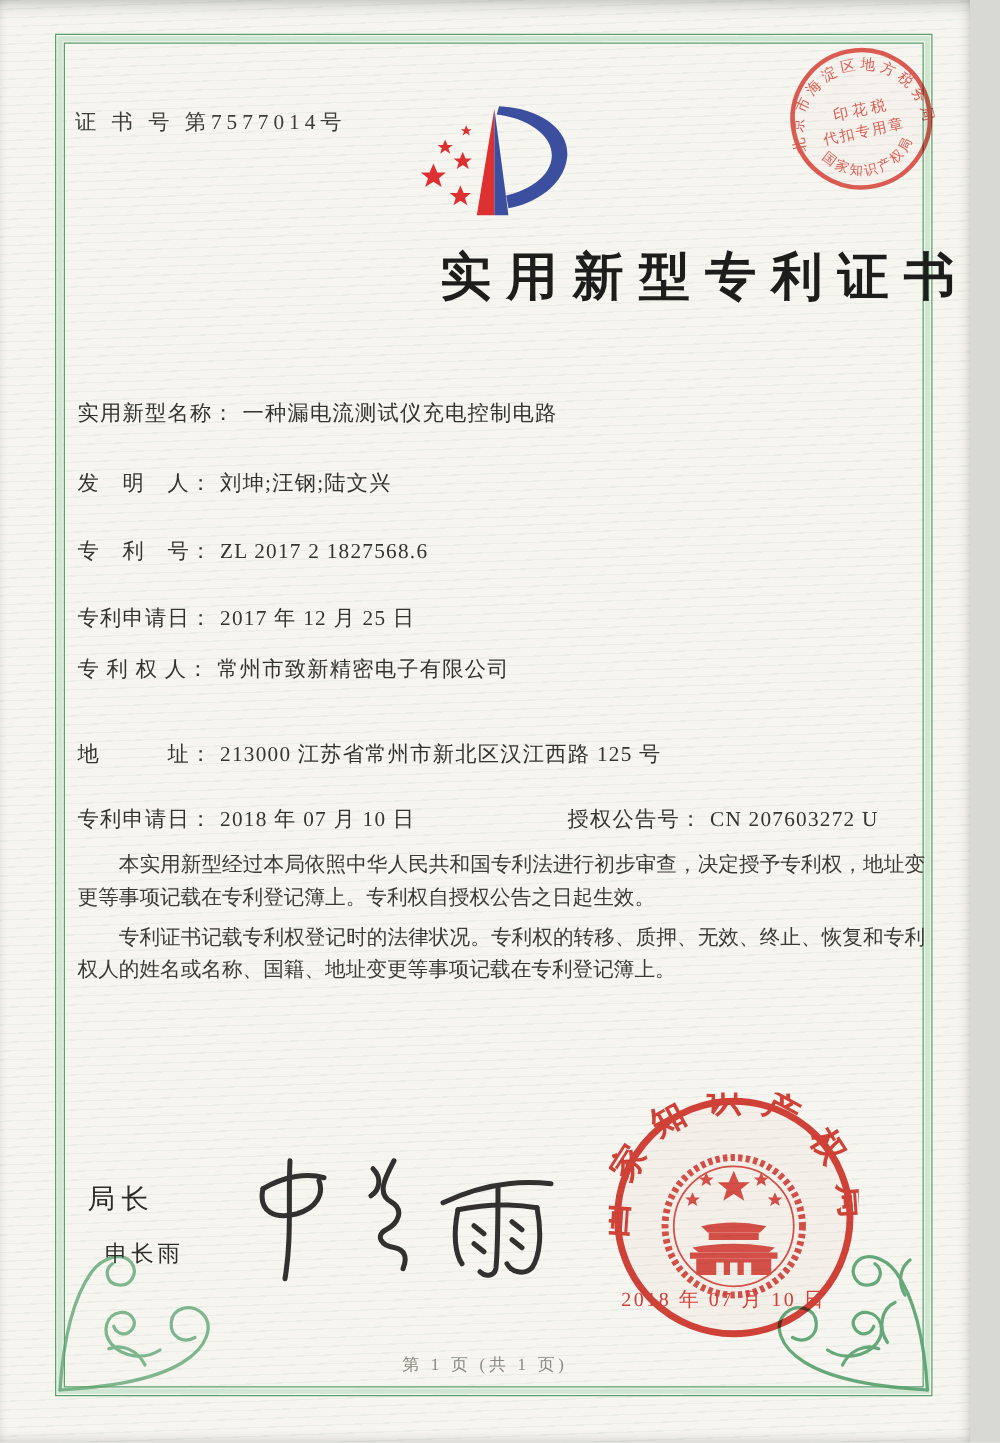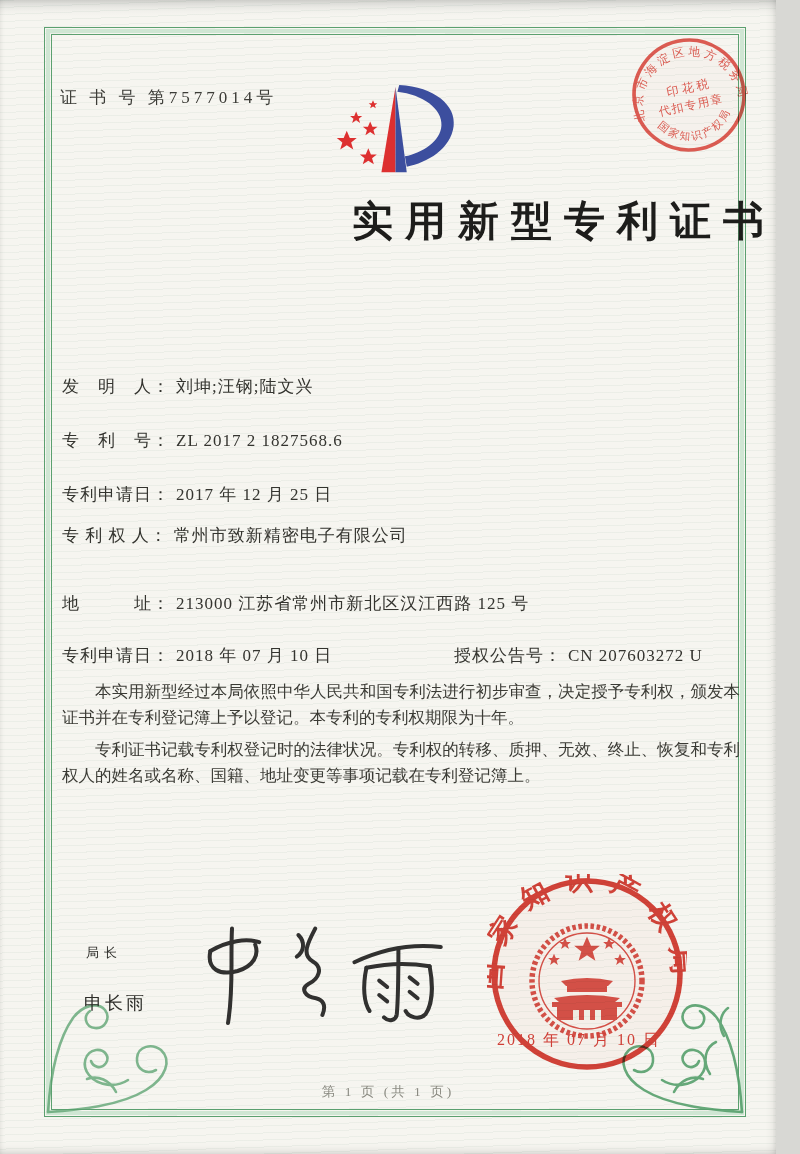--- a/index.html
+++ b/index.html
@@ -34,21 +34,21 @@
 
   .field{position:absolute;left:62px;font-size:17px;letter-spacing:1px;white-space:nowrap;color:#34342f;}
   .field .lab{margin-right:6px;}
   .f0{top:319px}.f1{top:375px}.f2{top:429px}.f3{top:483px}.f4{top:524px}.f5{top:592px}.f6{top:644px}
   .field.grant2{left:454px;top:644px;}
 
   .paras{position:absolute;left:62px;width:678px;top:679px;font-size:16.5px;line-height:26px;
          text-align:justify;color:#3b3b35;}
   .paras p{margin:0 0 6px 0;text-indent:2em;}
 
-  .director-title{position:absolute;left:86px;top:944px;font-size:13px;letter-spacing:5px;color:#2d2d29;}
+  .director-title{position:absolute;left:70px;top:944px;font-size:22px;letter-spacing:5px;color:#2d2d29;}
   .director-name{position:absolute;left:84px;top:991px;font-size:18px;letter-spacing:3px;color:#2d2d29;}
   .signature{position:absolute;left:196px;top:918px;mix-blend-mode:multiply;}
 
   .big-seal{position:absolute;left:487px;top:874px;mix-blend-mode:multiply;opacity:.93;}
   .seal-date{position:absolute;left:497px;top:1030px;font-size:16px;letter-spacing:2px;color:#cf4038;}
 
   .tax-stamp{position:absolute;left:628px;top:34px;transform:rotate(-12deg);mix-blend-mode:multiply;opacity:.88;}
 
   .footer{position:absolute;left:0;right:0;top:1083px;text-align:center;
           font-size:13.5px;letter-spacing:3px;color:#8b8b82;}
@@ -103,20 +103,23 @@
       <polygon points="72,13 57,104 72,104"></polygon>
     </g>
     <g fill="#3c4e9e">
       <polygon points="72,13 72,104 84,104"></polygon>
       <path d="M76,11 C114,13 137,33 134,55 C131,79 106,94 84,98 L82,87 C101,83 120,71 121,54 C122,36 101,21 74,18 Z"></path>
     </g>
   </svg>
 
   <div class="title">实用新型专利证书</div>
 
+  <div class="field f0">
+    <span class="lab">实用新型名称：</span><span>一种漏电流测试仪充电控制电路</span>
+  </div>
   <div class="field f1">
     <span class="lab">发　明　人：</span><span>刘坤;汪钢;陆文兴</span>
   </div>
   <div class="field f2">
     <span class="lab">专　利　号：</span><span>ZL 2017 2 1827568.6</span>
   </div>
   <div class="field f3">
     <span class="lab">专利申请日：</span><span>2017 年 12 月 25 日</span>
   </div>
   <div class="field f4">
@@ -126,21 +129,21 @@
     <span class="lab">地　　　址：</span><span>213000 江苏省常州市新北区汉江西路 125 号</span>
   </div>
   <div class="field f6">
     <span class="lab">专利申请日：</span><span>2018 年 07 月 10 日</span>
   </div>
   <div class="field grant2">
     <span class="lab">授权公告号：</span><span>CN 207603272 U</span>
   </div>
 
   <div class="paras">
-    <p>本实用新型经过本局依照中华人民共和国专利法进行初步审查，决定授予专利权，颁发本证书并在专利登记簿上予以登记。本专利的专利权期限为十年。</p>
+    <p>本实用新型经过本局依照中华人民共和国专利法进行初步审查，决定授予专利权，地址变更等事项记载在专利登记簿上。专利权自授权公告之日起生效。</p>
     <p>专利证书记载专利权登记时的法律状况。专利权的转移、质押、无效、终止、恢复和专利权人的姓名或名称、国籍、地址变更等事项记载在专利登记簿上。</p>
   </div>
 
   <div class="director-title">局长</div>
   <div class="director-name">申长雨</div>
 
   <svg class="signature" width="256" height="114" viewBox="0 0 320 140">
     <g fill="none" stroke="#1d1d1d" stroke-width="5" stroke-linecap="round" stroke-linejoin="round" opacity="0.9">
       <path d="M18,40 C40,27 63,24 79,29"></path>
       <path d="M45,12 C43,52 47,88 40,130"></path>

